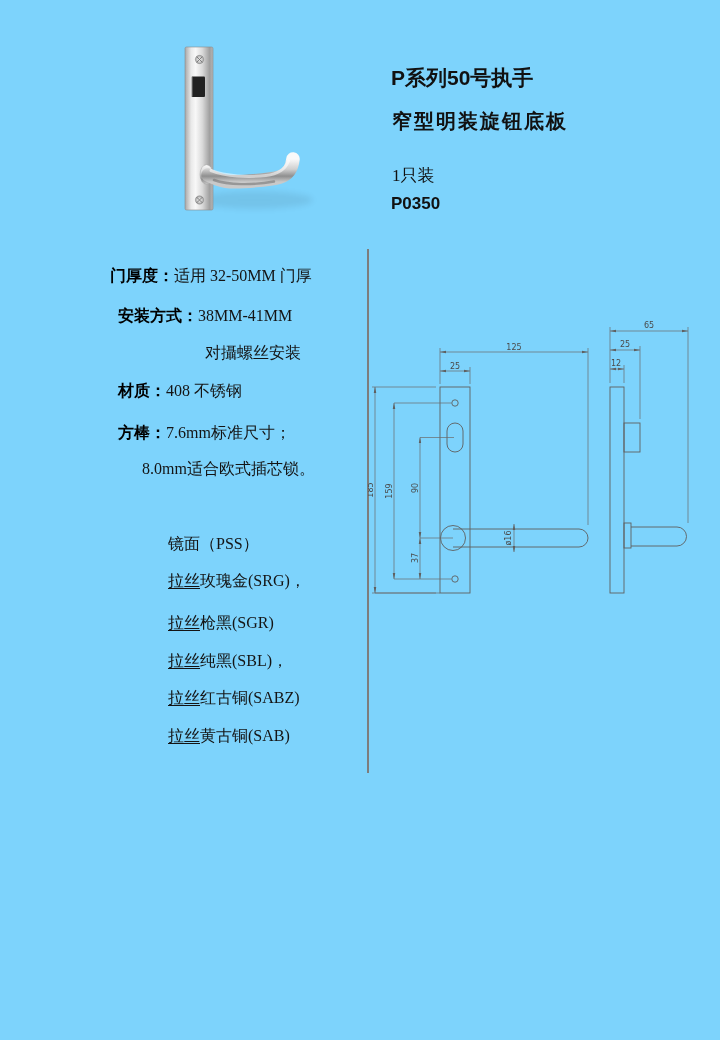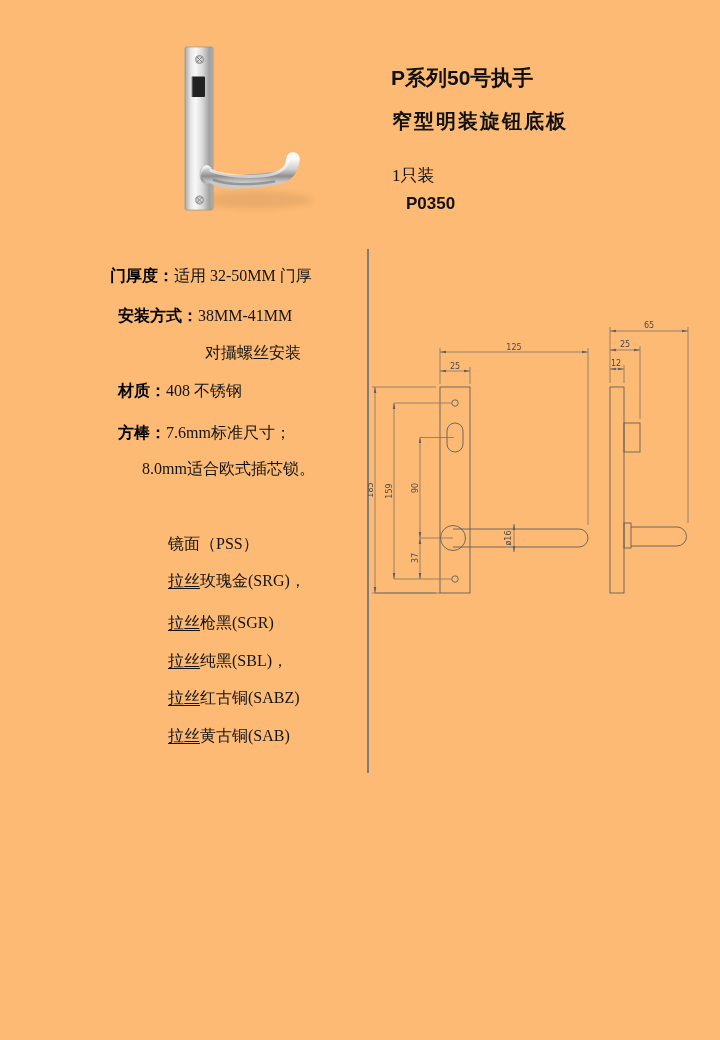--- a/index.html
+++ b/index.html
@@ -1,25 +1,25 @@
 <!DOCTYPE html>
 <html><head>
 <meta charset="utf-8">
 <style>
   html,body{margin:0;padding:0;background:#fff;}
-  #page{position:relative;width:720px;height:1040px;background:#fdba74;overflow:hidden;
+  #page{position:relative;width:720px;height:1040px;background:#7dd3fc;overflow:hidden;
         font-family:"Liberation Serif","DejaVu Serif",serif;color:#1a1a1a;}
 
   
   .series-title{position:absolute;left:391px;top:64px;font-family:"Liberation Sans","DejaVu Sans",sans-serif;
                 font-weight:bold;font-size:21px;color:#111;}
   .product-title{position:absolute;left:392px;top:108px;font-size:20px;letter-spacing:2px;color:#111;font-weight:bold;}
   .pack-size{position:absolute;left:392px;top:164px;font-size:17px;color:#111;}
   .model-no{position:absolute;left:391px;top:194px;font-family:"Liberation Sans","DejaVu Sans",sans-serif;
-            font-weight:bold;font-size:17px;color:#111;margin-left:15px;}
+            font-weight:bold;font-size:17px;color:#111;}
 
   
   .spec-row{position:absolute;font-size:16px;white-space:nowrap;color:#141414;}
   .spec-label{font-weight:bold;color:#000;}
   .u{text-decoration:underline;text-underline-offset:2px;}
 
   
   .divider{position:absolute;left:367px;top:249px;width:2px;height:524px;background:#7d7d7d;}
 
   

